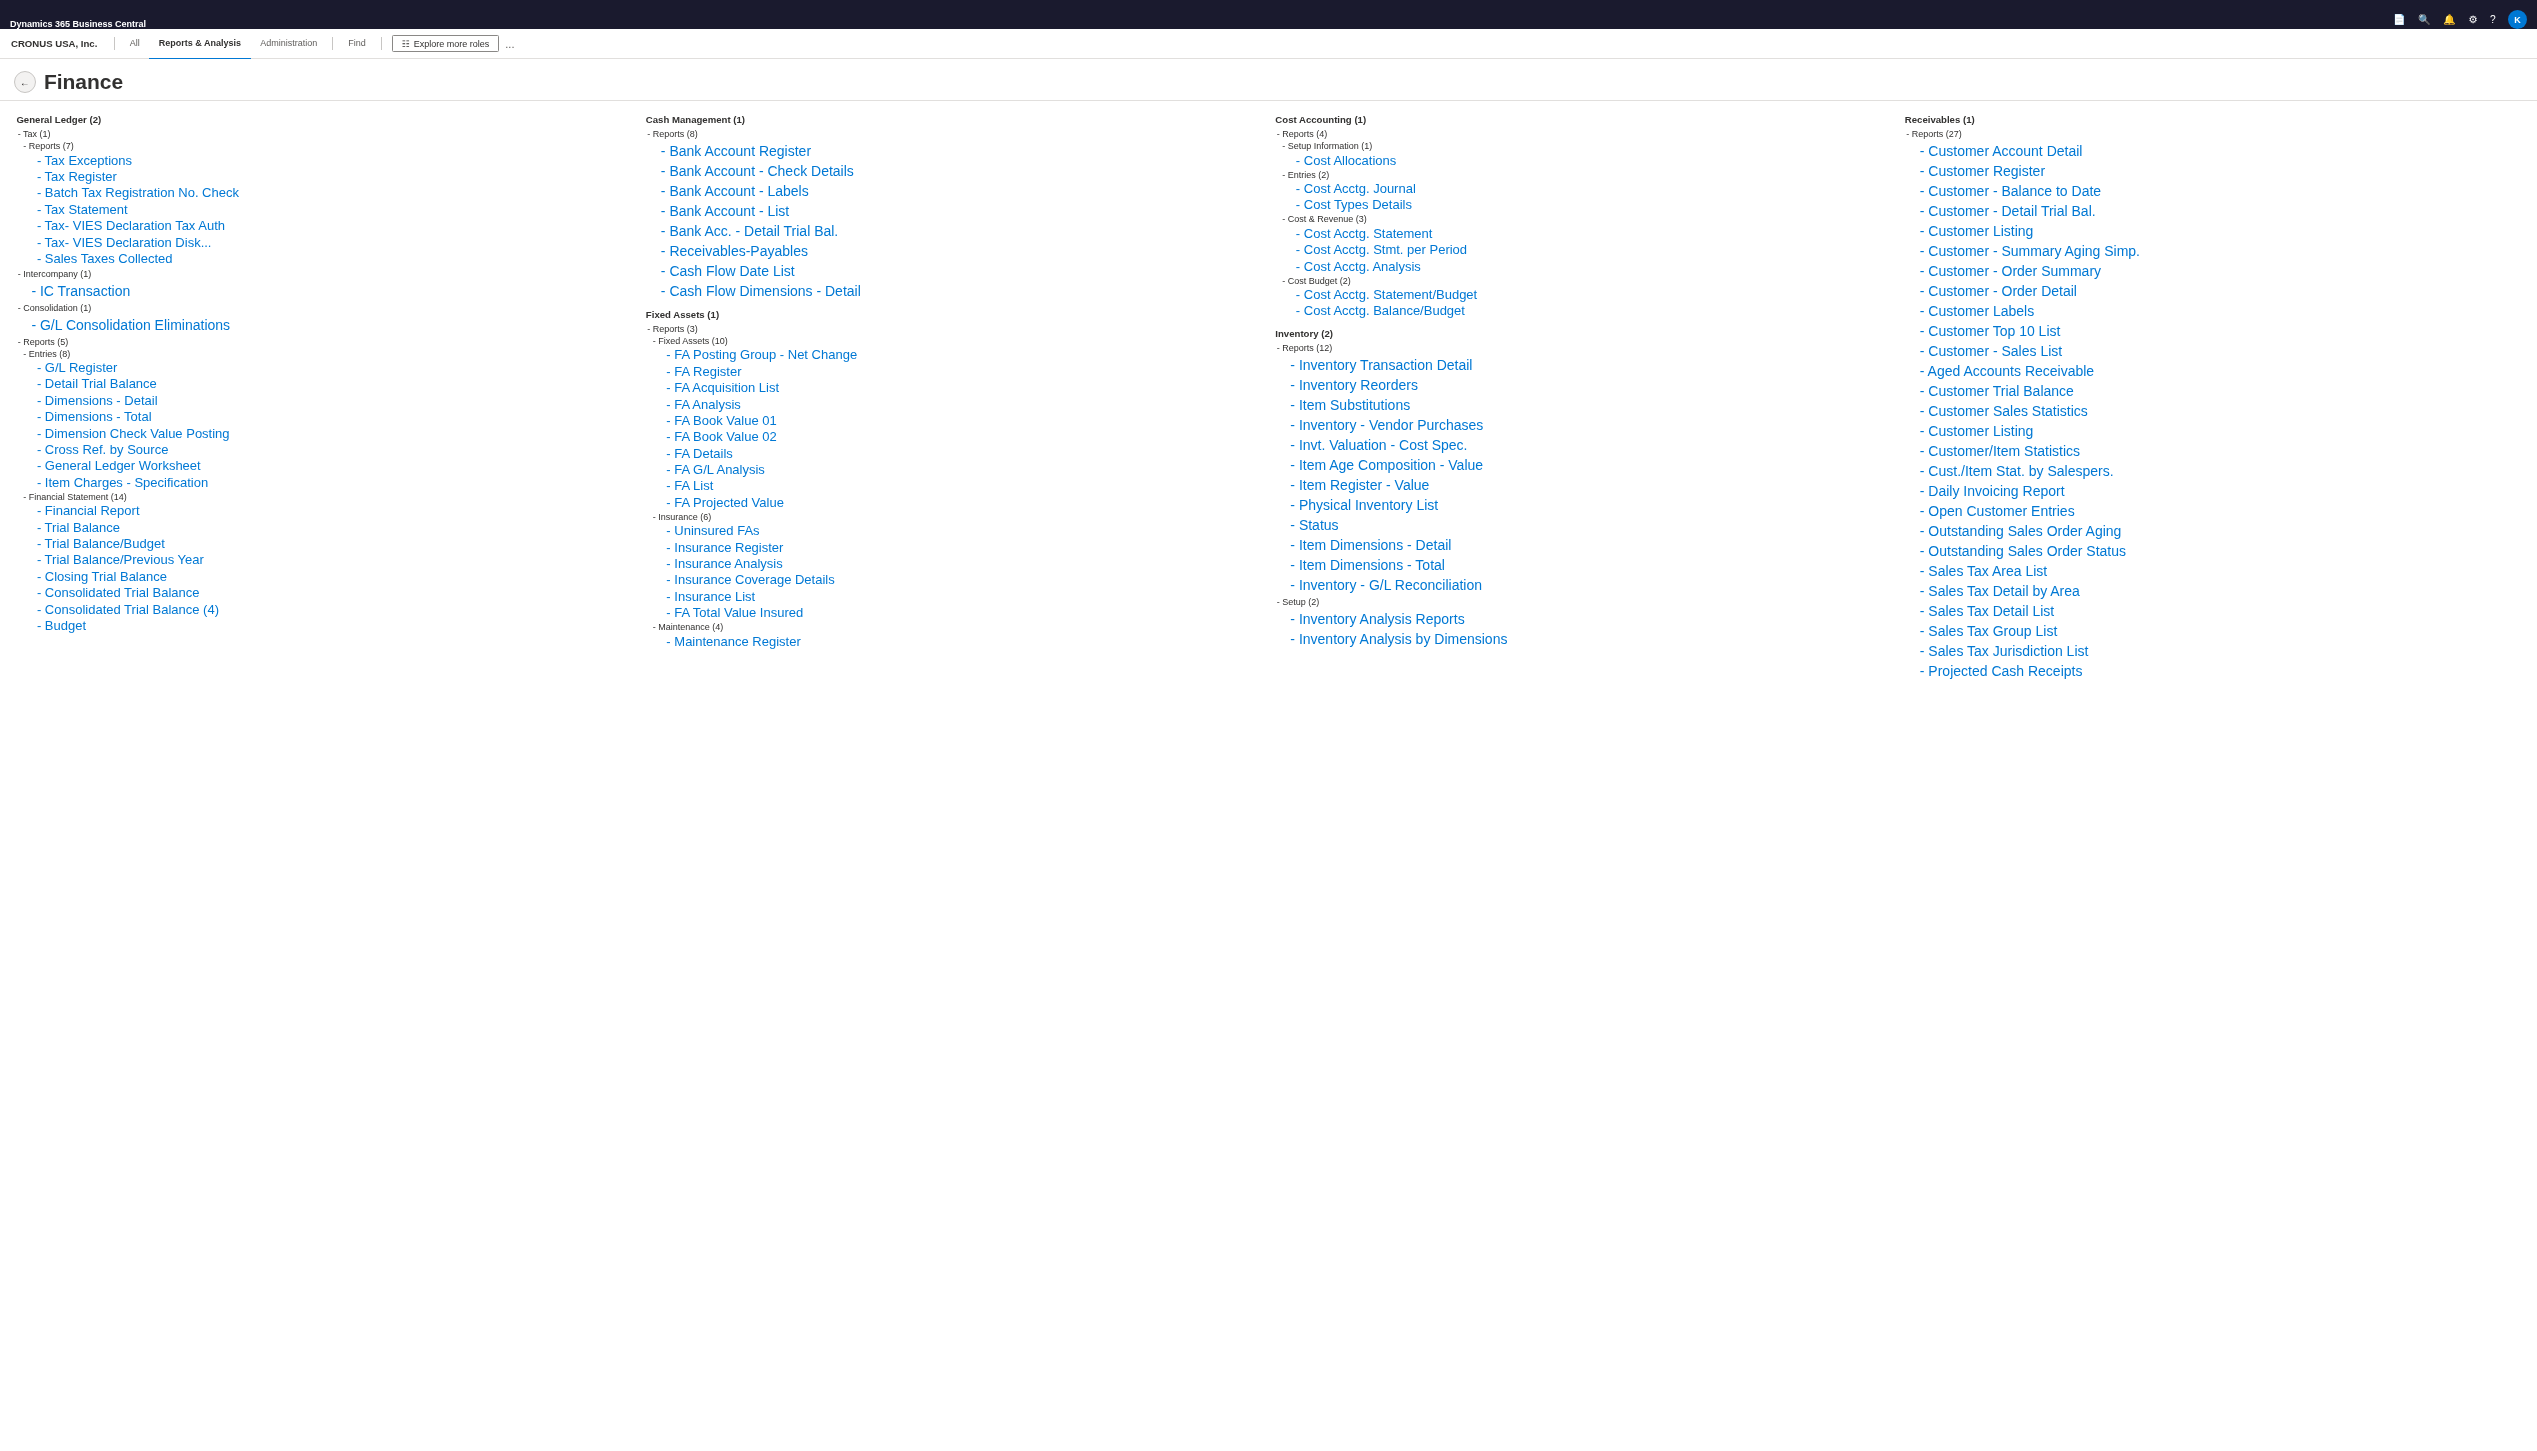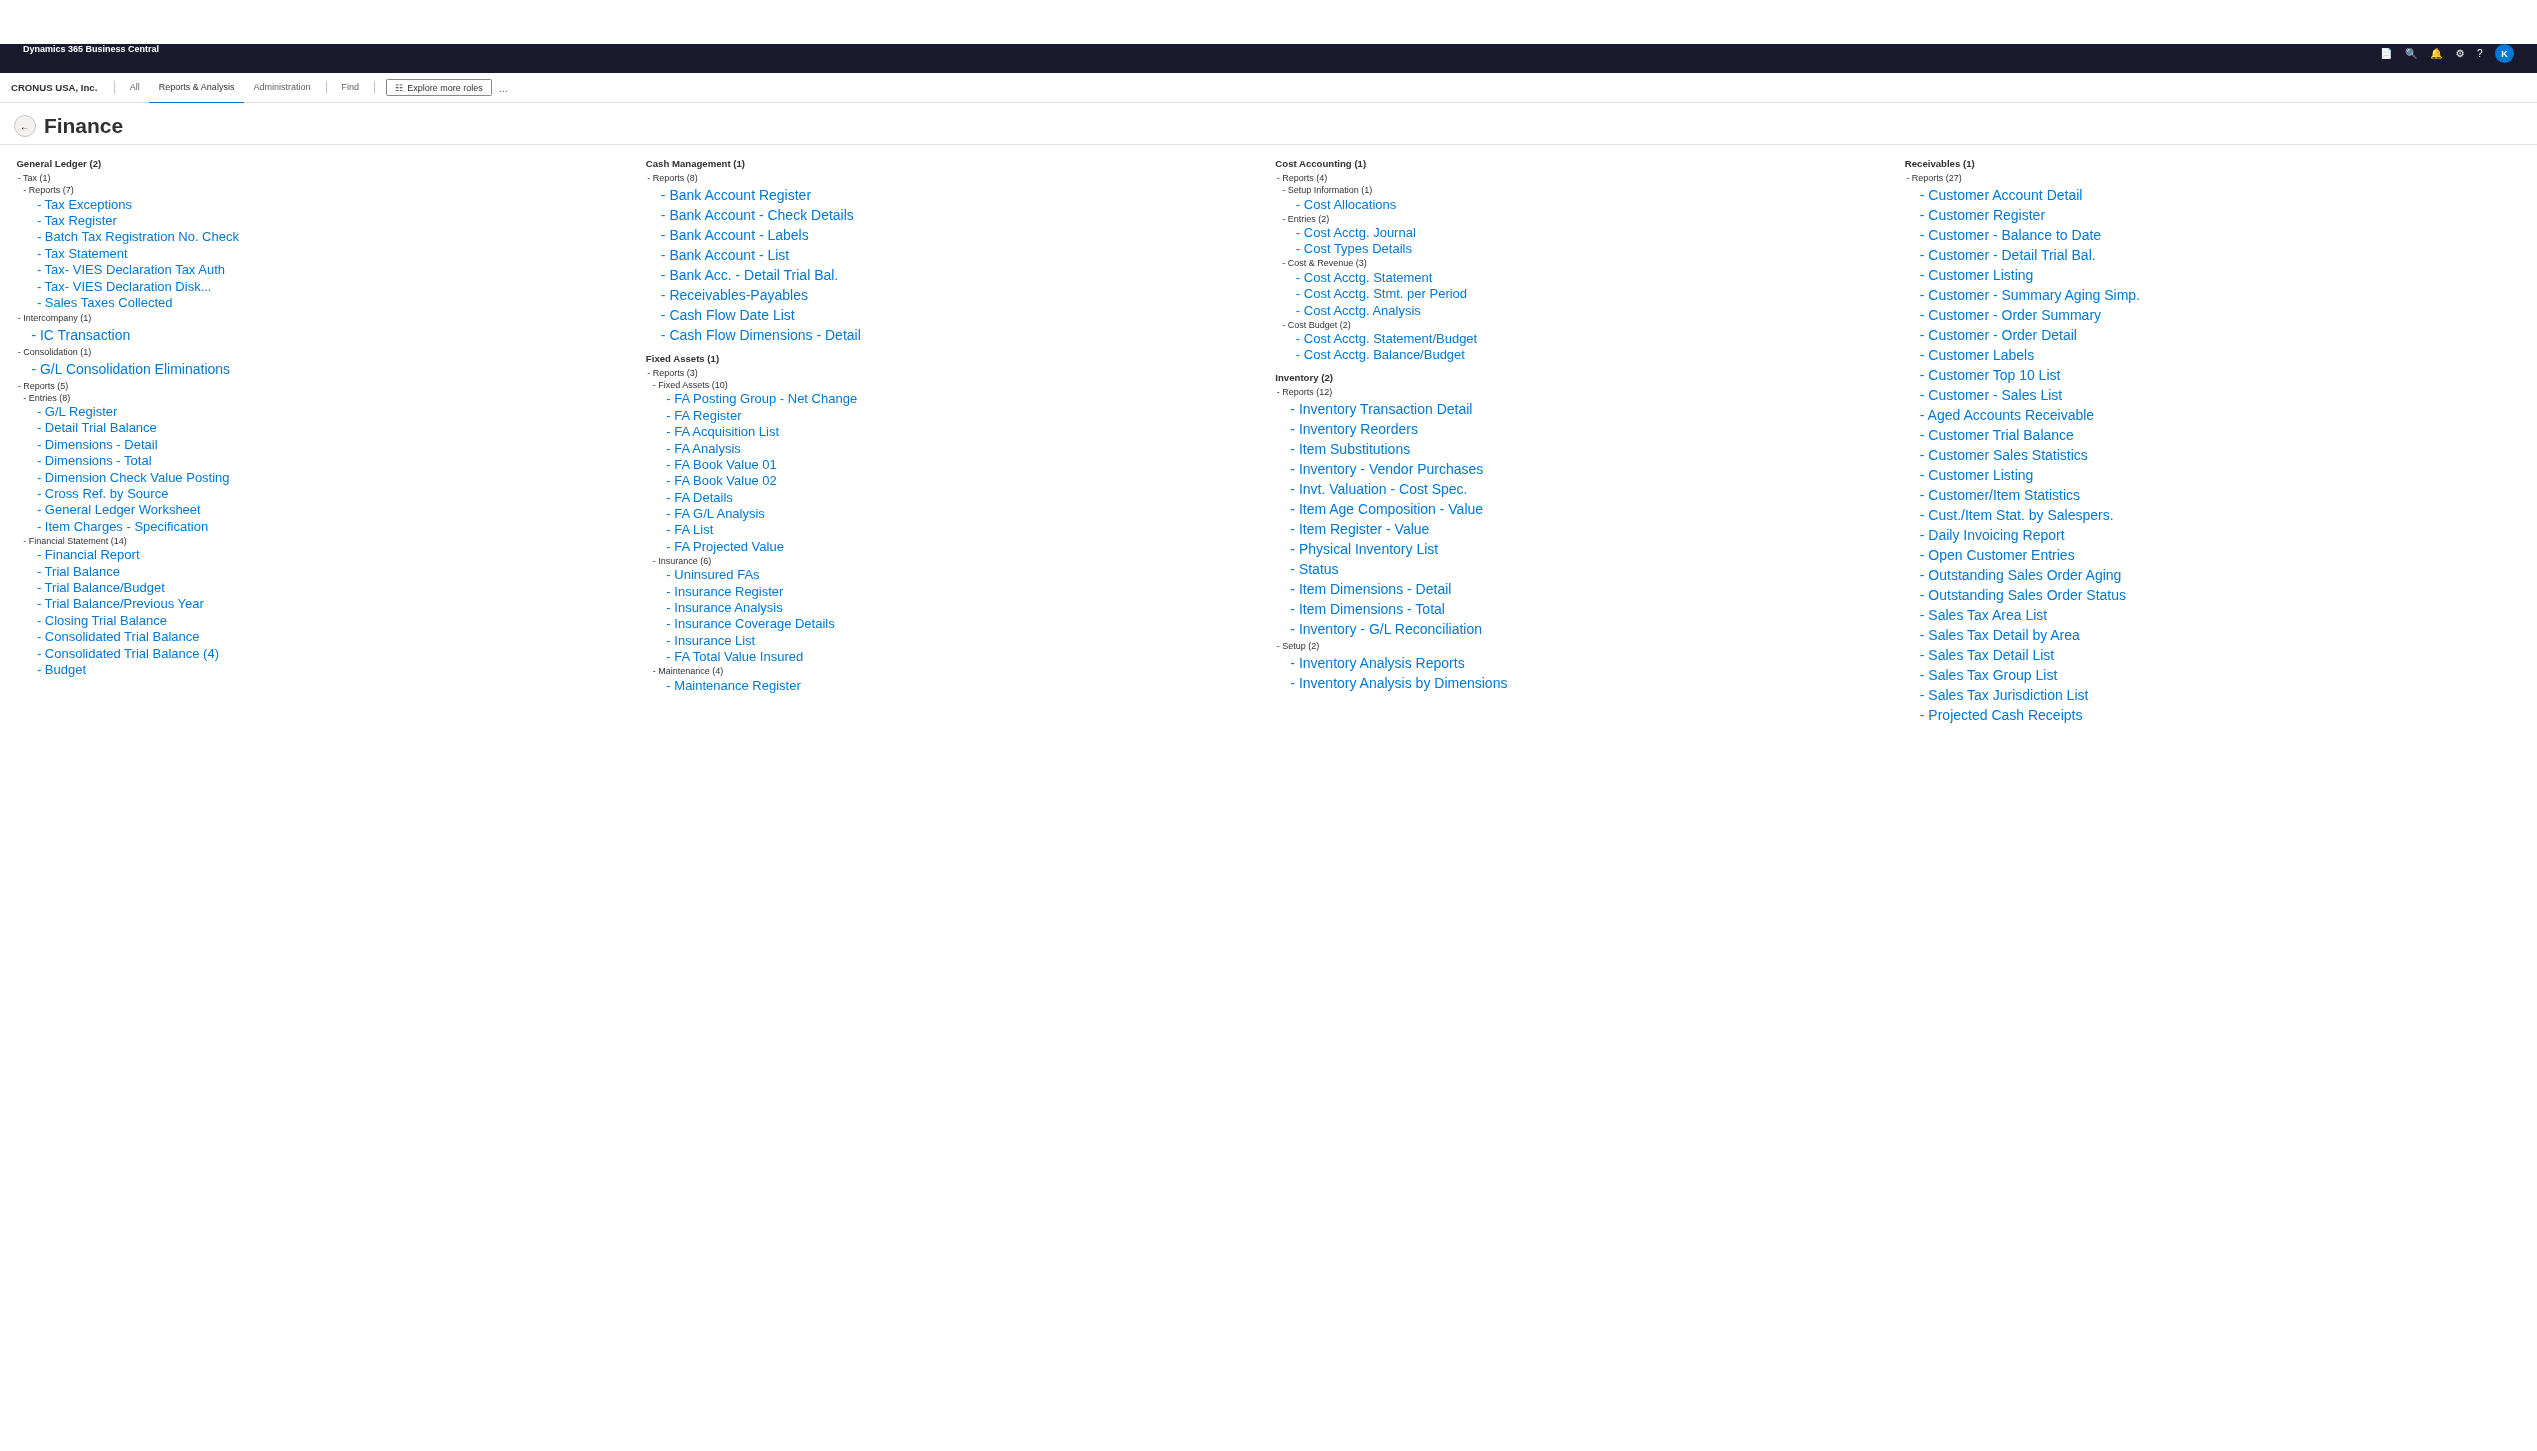--- a/index.html
+++ b/index.html
@@ -3,24 +3,23 @@
   <meta charset="utf-8">
   <style>
     * { box-sizing: border-box; margin: 0; padding: 0; }
     body { font-family: 'Segoe UI', Arial, sans-serif; font-size: 9px; background: #fff; color: #323130; }
 
     
     .top-bar {
       background: #1a1a2e;
       height: 29px;
       display: flex;
-      align-items: flex-start;
-      padding: 0 23px;
+      align-items: flex-end;
+      padding: 0 10px;
       color: #fff;
-      margin-top: 44px;
     }
     .top-bar-title {
       font-size: 9px;
       font-weight: 600;
       color: #fff;
       flex: 1;
     }
     .top-bar-icons {
       display: flex;
       align-items: center;
@@ -60,21 +59,21 @@
       height: 30px;
       display: flex; align-items: center;
       font-size: 9px;
       color: #605e5c;
       cursor: pointer;
       border-bottom: 1.4px solid transparent;
       position: relative;
     }
     .nav-tab.active {
       color: #323130;
-      font-weight: 400;
+      font-weight: 700;
       border-bottom: 1.4px solid #0078d4;
     }
     .explore-btn {
       display: flex; align-items: center; gap: 4.1px;
       background: #fff;
       border: 0.7px solid #8a8886;
       border-radius: 1.4px;
       padding: 2.7px 8.2px;
       font-size: 9px;
       color: #323130;

